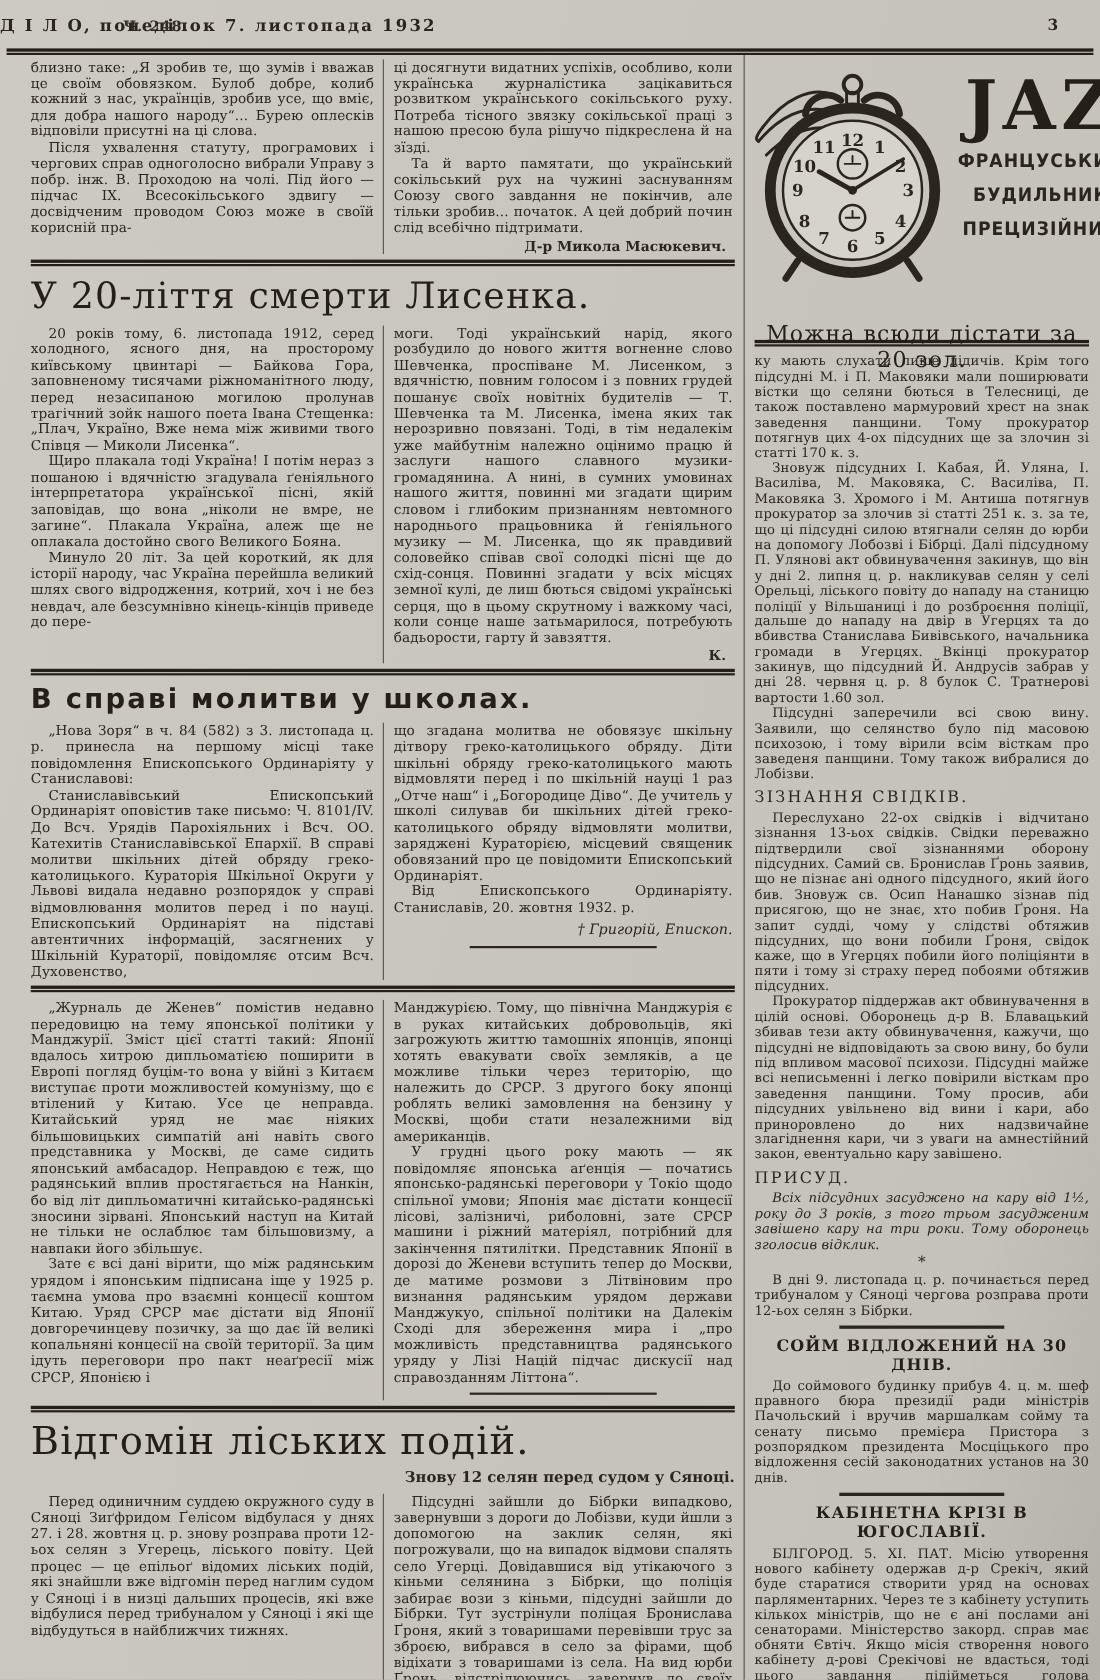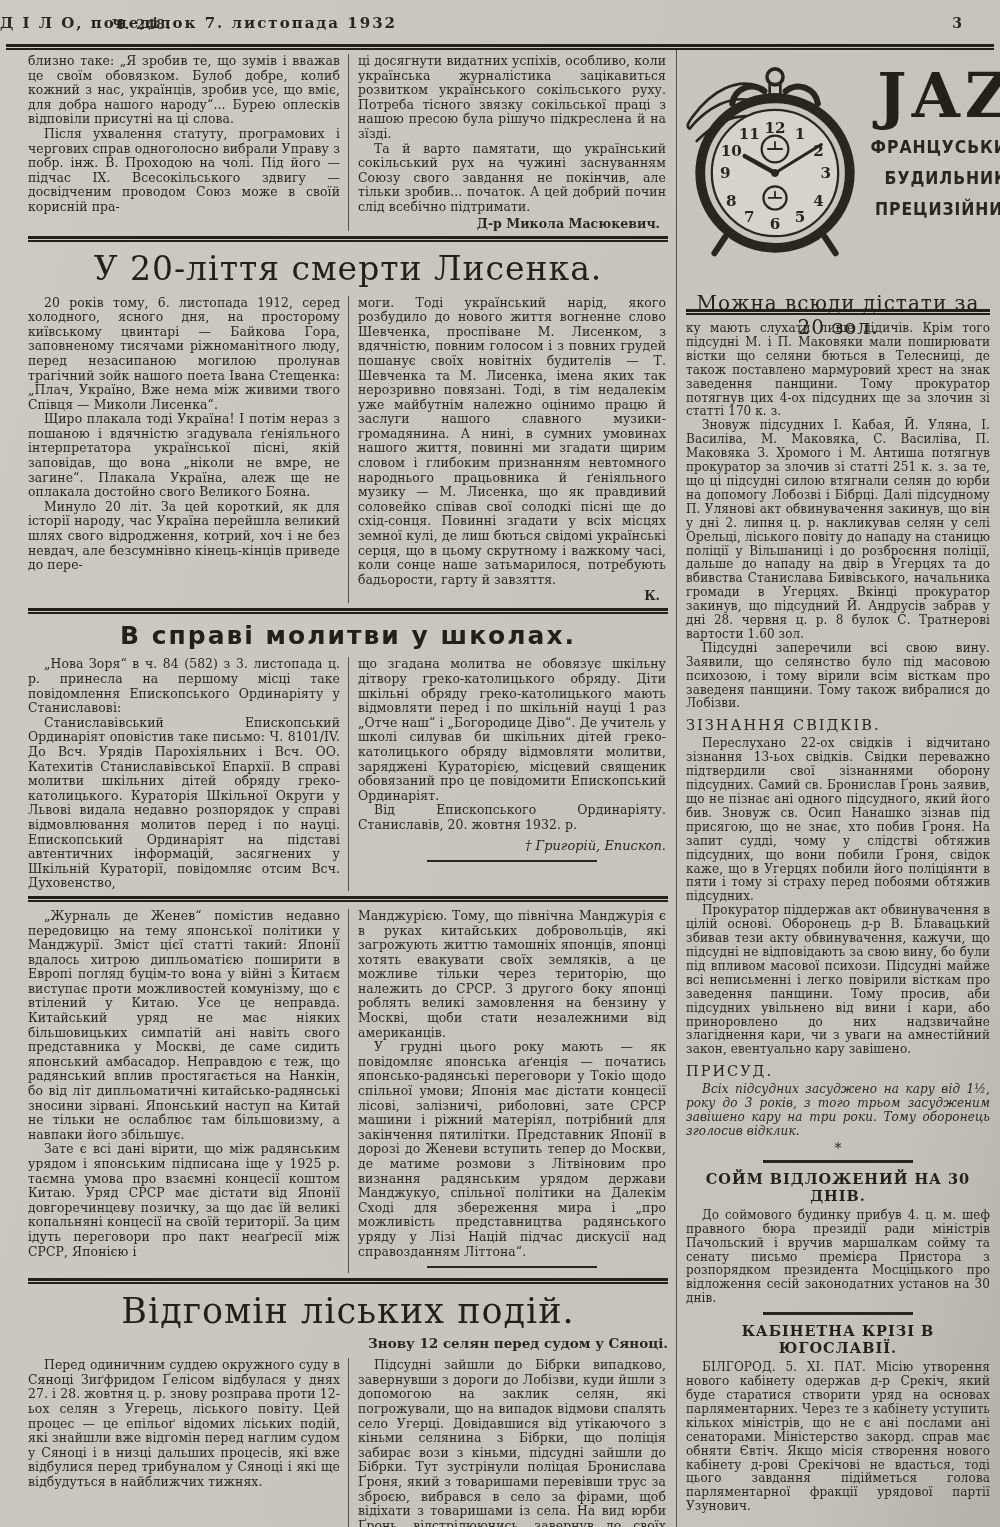--- a/index.html
+++ b/index.html
@@ -30,21 +30,21 @@
   .rightcol p.t{ font-size:12px; line-height:13.9px; }
   .cols{ display:flex; }
   .col{ width:50%; padding-right:8px; }
   .col + .col{ border-left:1px solid #554f45; padding-left:9px; padding-right:2px; }
   .sig{ text-align:right; font-weight:bold; font-size:12.6px; padding-right:6px; margin-top:1px;}
   .sig-center{ text-align:right; font-style:italic; font-size:13px; margin-top:5px;}
   .rule-heavy{ height:6px; border-top:3px solid #241f19; border-bottom:2px solid #241f19; margin:5px 0 7px 0; }
   .end-rule{ width:170px; margin:7px auto 5px auto; border-top:2px solid #2a251f; }
   .sep-rule{ width:150px; margin:6px auto 7px auto; border-top:3px solid #2a251f; }
   
-  .headline{ text-align:center; font-weight:normal; color:#241f19; letter-spacing:1px; }
+  .headline{ font-weight:normal; color:#241f19; letter-spacing:1px; }
   .h-lysenko{ font-size:33px; margin:6px 0 8px 0; }
   .h-prayer{ font-family:"DejaVu Sans","Liberation Sans",sans-serif; font-weight:bold; font-size:25px; letter-spacing:2px; margin:2px 0 7px 0;}
   .h-japan{ font-size:35px; margin:4px 0 9px 0; }
   .h-trial{ font-size:35px; margin:2px 0 4px 0; }
   .subhead{ text-align:right; font-weight:bold; font-size:13.5px; margin-bottom:7px; }
   .r-head{ text-align:center; font-weight:bold; font-size:14.5px; letter-spacing:1px; margin:6px 0 5px 0; color:#241f19;}
   .r-head-sm{ text-align:left; font-size:14.5px; letter-spacing:2px; margin:6px 0 4px 0; }
   .italic{ font-style:italic; }
   .star{ text-align:center; font-size:14px; line-height:12px; margin:3px 0; }
   
@@ -220,20 +220,21 @@
         <p class="t">Зновуж підсудних І. Кабая, Й. Уляна, І. Василіва, М. Маковяка, С. Василіва, П. Маковяка З. Хромого і М. Антиша потягнув прокуратор за злочив зі статті 251 к. з. за те, що ці підсудні силою втягнали селян до юрби на допомогу Лобозві і Бібрці. Далі підсудному П. Улянові акт обвинувачення закинув, що він у дні 2. липня ц. р. накликував селян у селі Орельці, ліського повіту до нападу на станицю поліції у Вільшаниці і до розброєння поліції, дальше до нападу на двір в Угерцях та до вбивства Станислава Бивівського, начальника громади в Угерцях. Вкінці прокуратор закинув, що підсудний Й. Андрусів забрав у дні 28. червня ц. р. 8 булок С. Тратнерові вартости 1.60 зол.</p>
         <p class="t">Підсудні заперечили всі свою вину. Заявили, що селянство було під масовою психозою, і тому вірили всім вісткам про заведеня панщини. Тому також вибралися до Лобізви.</p>
 
         <div class="r-head-sm">ЗІЗНАННЯ СВІДКІВ.</div>
         <p class="t">Переслухано 22-ох свідків і відчитано зізнання 13-ьох свідків. Свідки переважно підтвердили свої зізнаннями оборону підсудних. Самий св. Бронислав Ґронь заявив, що не пізнає ані одного підсудного, який його бив. Зновуж св. Осип Нанашко зізнав під присягою, що не знає, хто побив Ґроня. На запит судді, чому у слідстві обтяжив підсудних, що вони побили Ґроня, свідок каже, що в Угерцях побили його поліціянти в пяти і тому зі страху перед побоями обтяжив підсудних.</p>
         <p class="t">Прокуратор піддержав акт обвинувачення в цілій основі. Оборонець д-р В. Блавацький збивав тези акту обвинувачення, кажучи, що підсудні не відповідають за свою вину, бо були під впливом масової психози. Підсудні майже всі неписьменні і легко повірили вісткам про заведення панщини. Тому просив, аби підсудних увільнено від вини і кари, або приноровлено до них надзвичайне злагіднення кари, чи з уваги на амнестійний закон, евентуально кару завішено.</p>
 
         <div class="r-head-sm">ПРИСУД.</div>
         <p class="t italic">Всіх підсудних засуджено на кару від 1½, року до 3 років, з того трьом засудженим завішено кару на три роки. Тому оборонець зголосив відклик.</p>
         <div class="star">*</div>
+        <p class="t">В дні 9. листопада ц. р. починається перед трибуналом у Сяноці чергова розправа проти 12-ьох селян з Бібрки.</p>
       </div>
 
       <div class="sep-rule"></div>
 
       <div>
         <div class="r-head">СОЙМ ВІДЛОЖЕНИЙ НА 30 ДНІВ.</div>
         <p class="t">До соймового будинку прибув 4. ц. м. шеф правного бюра президії ради міністрів Пачольский і вручив маршалкам сойму та сенату письмо премієра Пристора з розпорядком президента Мосціцького про відложення сесій законодатних установ на 30 днів.</p>
       </div>
 
       <div class="sep-rule"></div>

